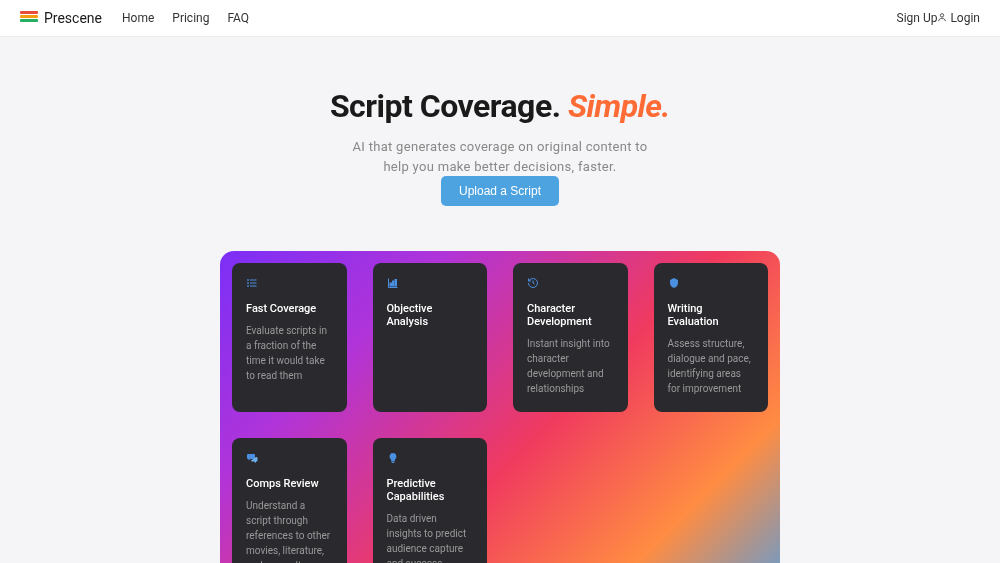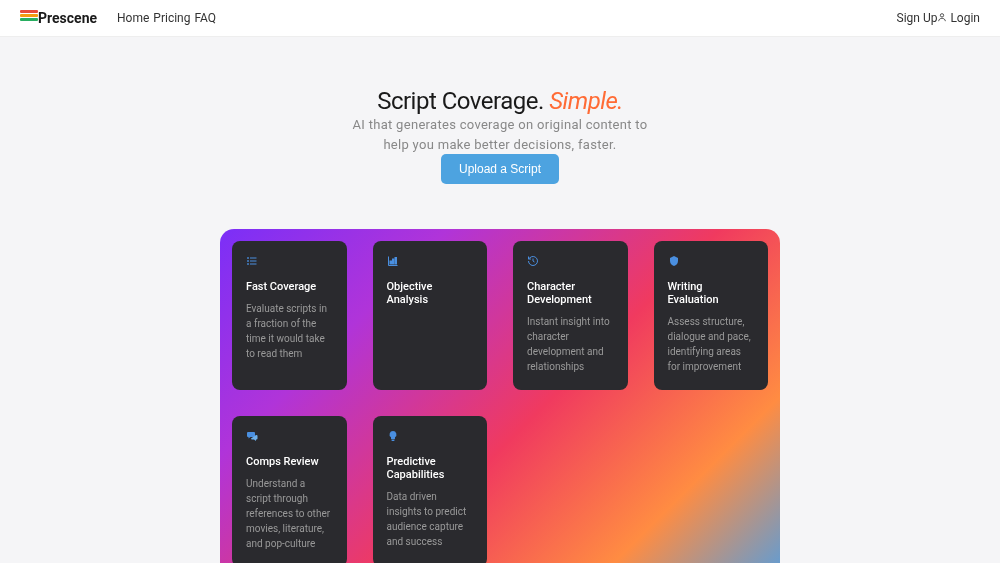--- a/index.html
+++ b/index.html
@@ -1,28 +1,28 @@
 <!DOCTYPE html>
 <html><head>
 <meta charset="utf-8">
 <style>
 *{margin:0;padding:0;box-sizing:border-box}
 body{font-family:-apple-system,BlinkMacSystemFont,'Segoe UI',Roboto,sans-serif;background:#f5f5f7;color:#1a1a1a}
 .navbar{display:flex;align-items:center;justify-content:space-between;padding:10px 20px;background:#fff;border-bottom:1px solid #eee}
 .nav-left{display:flex;align-items:center;gap:20px}
-.logo{display:flex;gap:0;font-weight:700;font-size:14px}
+.logo{display:flex;align-items:center;gap:6px;font-weight:400;font-size:14px}
 .logo-icon{width:18px;height:14px;display:flex;flex-direction:column;gap:1px}
 .logo-bar{height:3px;border-radius:1px}
-.nav-links{display:flex;gap:4px}
+.nav-links{display:flex;gap:18px}
 .nav-link{font-size:12px;color:#333;text-decoration:none;cursor:pointer}
 .nav-right{display:flex;align-items:center}
 .hero{text-align:center;padding:50px 20px 25px}
-.hero h1{font-size:24px;font-weight:400;letter-spacing:-0.5px}
+.hero h1{font-size:32px;font-weight:700;letter-spacing:-0.5px}
 .simple{color:#ff6b35;font-style:italic}
-.subtitle{color:#888;font-size:13px;line-height:1.5;letter-spacing:0.3px}
+.subtitle{color:#888;font-size:13px;margin-top:12px;line-height:1.5;letter-spacing:0.3px}
 .cta-btn{display:inline-block;background:#4da3e0;color:#fff;font-size:12px;padding:8px 18px;border-radius:5px;border:none;cursor:pointer;font-weight:500}
 .features-wrap{max-width:560px;margin:20px auto 0;padding:12px;border-radius:14px;background:linear-gradient(135deg,#7b2ff7 0%,#b034d9 25%,#f03a5f 55%,#ff8c42 80%,#5b9dd9 100%)}
 .features-grid{display:grid;grid-template-columns:repeat(4,1fr);gap:26px}
 .feature-card{background:#2a2a2e;border-radius:8px;padding:14px 14px 16px;color:#e8e8e8}
 .feature-icon{color:#4a8fe0;font-size:13px;margin-bottom:10px;display:block}
 .feature-title{font-size:11px;font-weight:500;margin-bottom:8px;color:#fff}
 .feature-desc{font-size:10px;color:#999;line-height:1.5}
 </style>
 </head>
 <body>

